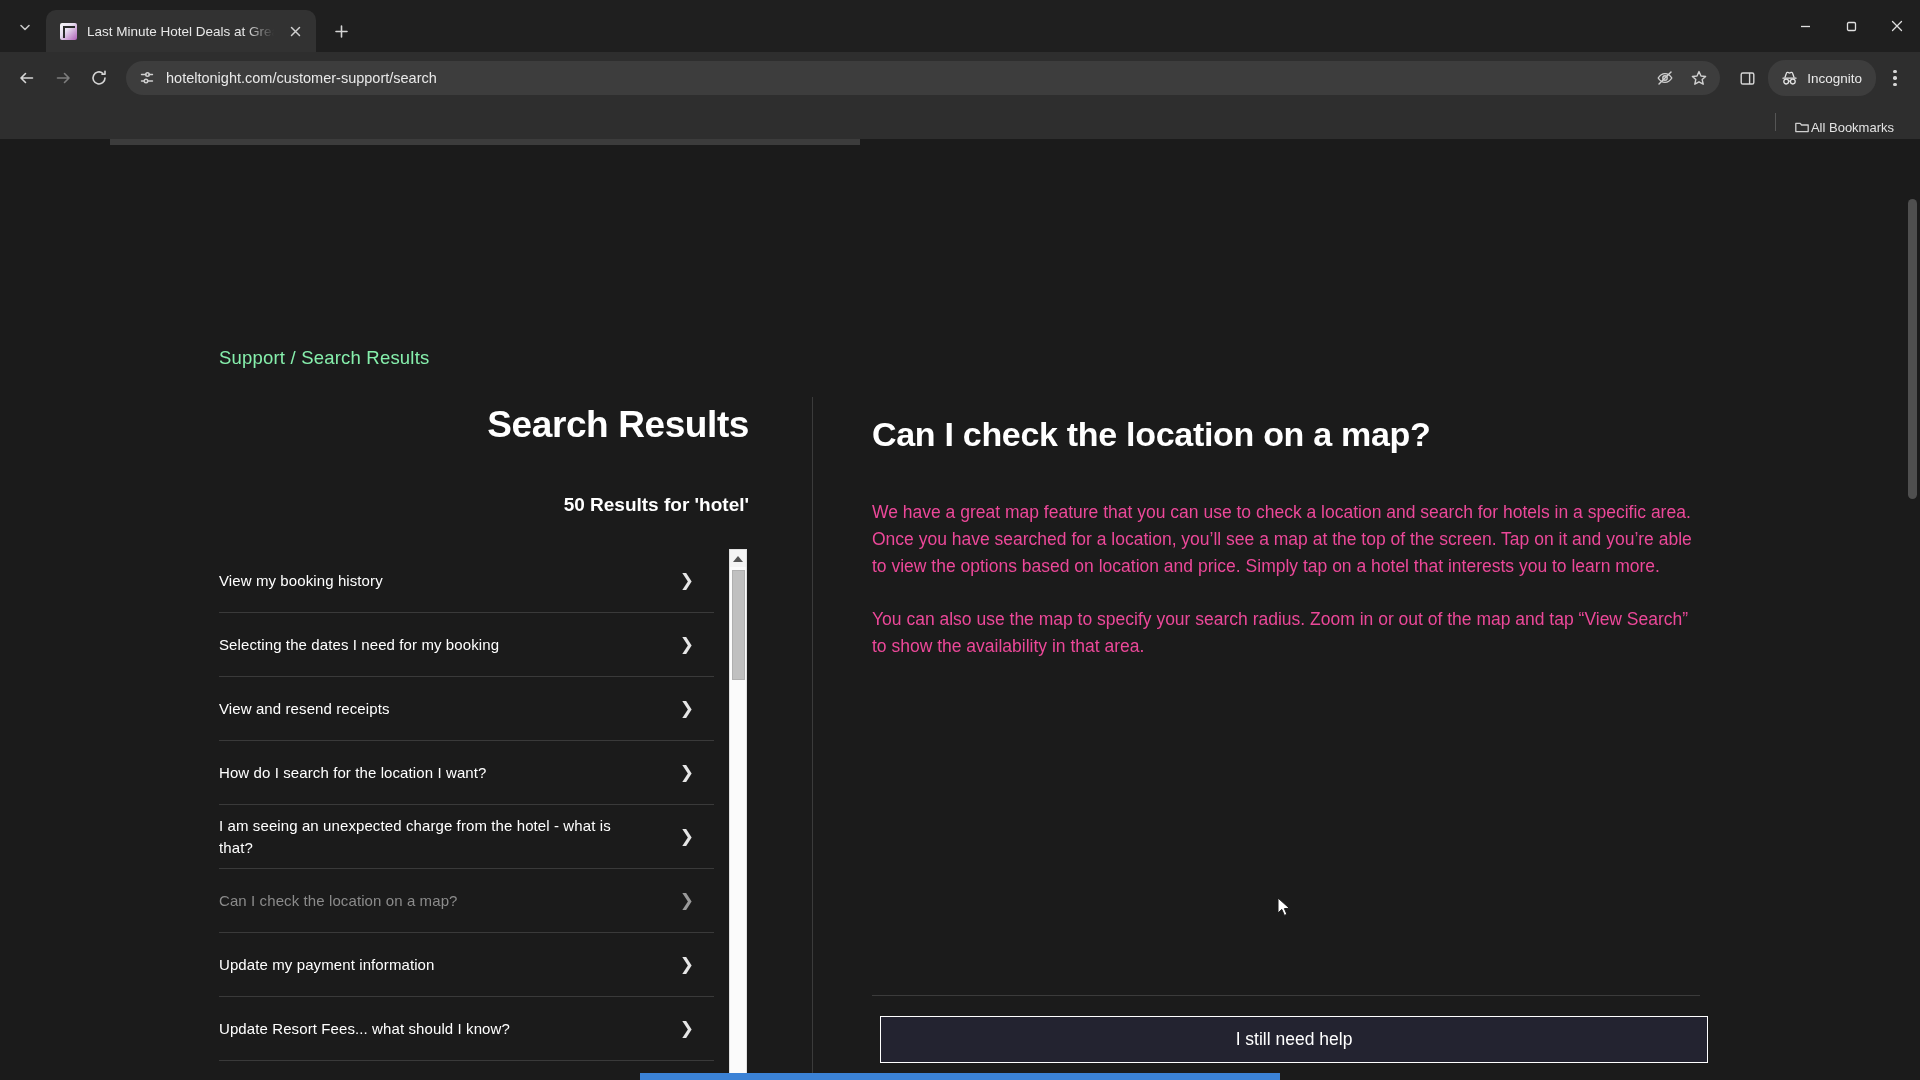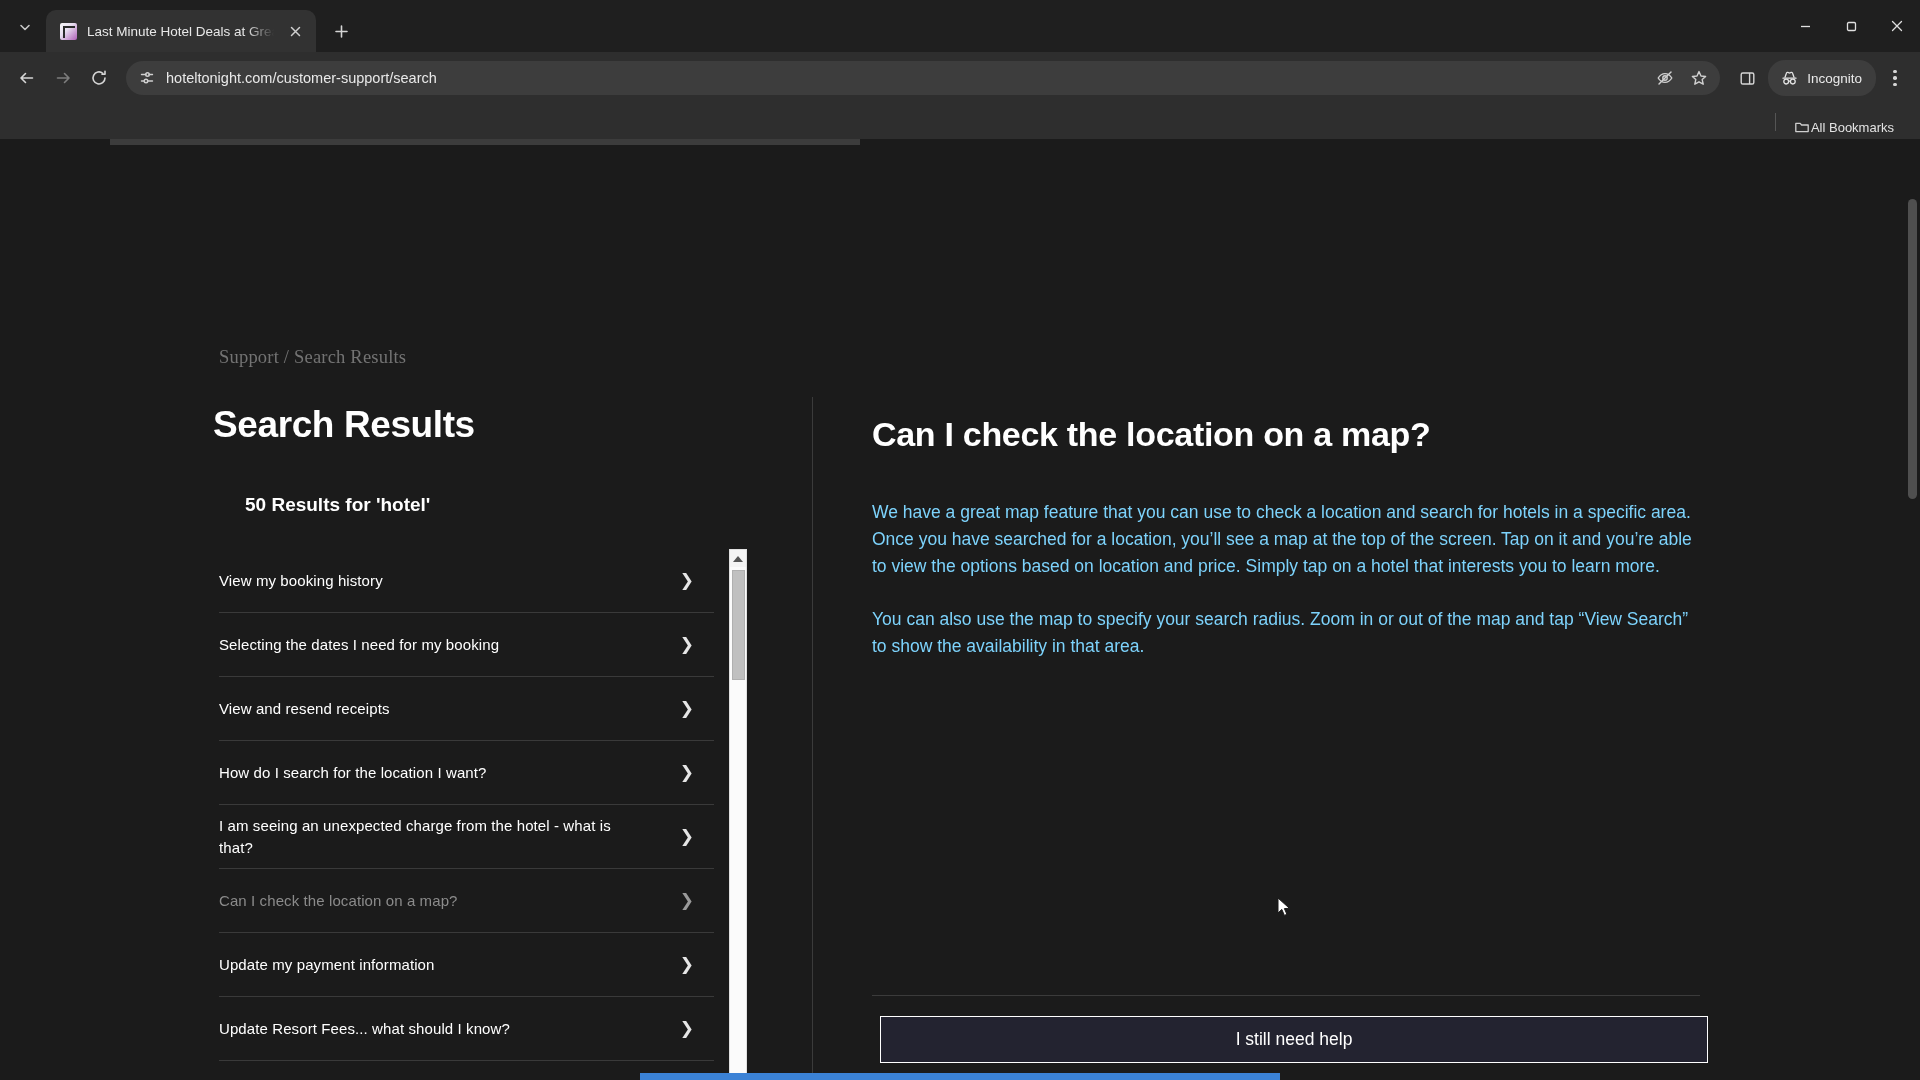--- a/index.html
+++ b/index.html
@@ -127,24 +127,24 @@
     position: absolute; left: 110px; top: 0; width: 750px; height: 6px;
     background: #3c3c3c;
   }
 
   .content {
     position: absolute; left: 0; top: 0; width: 1905px; padding: 0;
   }
 
   .breadcrumb {
     position: absolute; left: 219px; top: 208px;
-    color: #737373; font-size: 18.5px; letter-spacing: .2px; font-family: Liberation Serif, serif;
-  }
-
-  .col-left { position: absolute; left: 213px; top: 265px; width: 530px; }
+    color: #86efac; font-size: 18.5px; letter-spacing: .2px;
+  }
+
+  .col-left { position: absolute; left: 219px; top: 265px; width: 530px; text-align: right; }
   .page-title {
     color: #ffffff; font-size: 37px; font-weight: 700; letter-spacing: -.4px;
   }
   .results-count {
     margin-top: 48px; color: #ffffff; font-size: 19px; font-weight: 700; margin-left: 32px;
   }
 
   .list-wrap {
     position: absolute; left: 219px; top: 410px; width: 528px; height: 600px;
   }
@@ -189,21 +189,21 @@
     position: absolute; left: 812px; top: 258px; width: 1px; height: 760px;
     background: #3b3b3b;
   }
 
   .col-right { position: absolute; left: 872px; top: 275px; width: 830px; }
   .answer-title {
     color: #ffffff; font-size: 34px; font-weight: 700; letter-spacing: -.3px;
     line-height: 1.2;
   }
   .answer-body {
-    margin-top: 44px; color: #7dd3fc; font-size: 17.5px; line-height: 1.55;
+    margin-top: 44px; color: #ec4899; font-size: 17.5px; line-height: 1.55;
   }
   .answer-body p + p { margin-top: 26px; }
 
   .help-divider {
     position: absolute; left: 872px; top: 856px; width: 828px; height: 1px;
     background: #3b3b3b;
   }
   .help-btn {
     position: absolute; left: 872px; top: 877px; width: 828px; height: 47px;
     background: #232330; border: 1.5px solid #ffffff;

